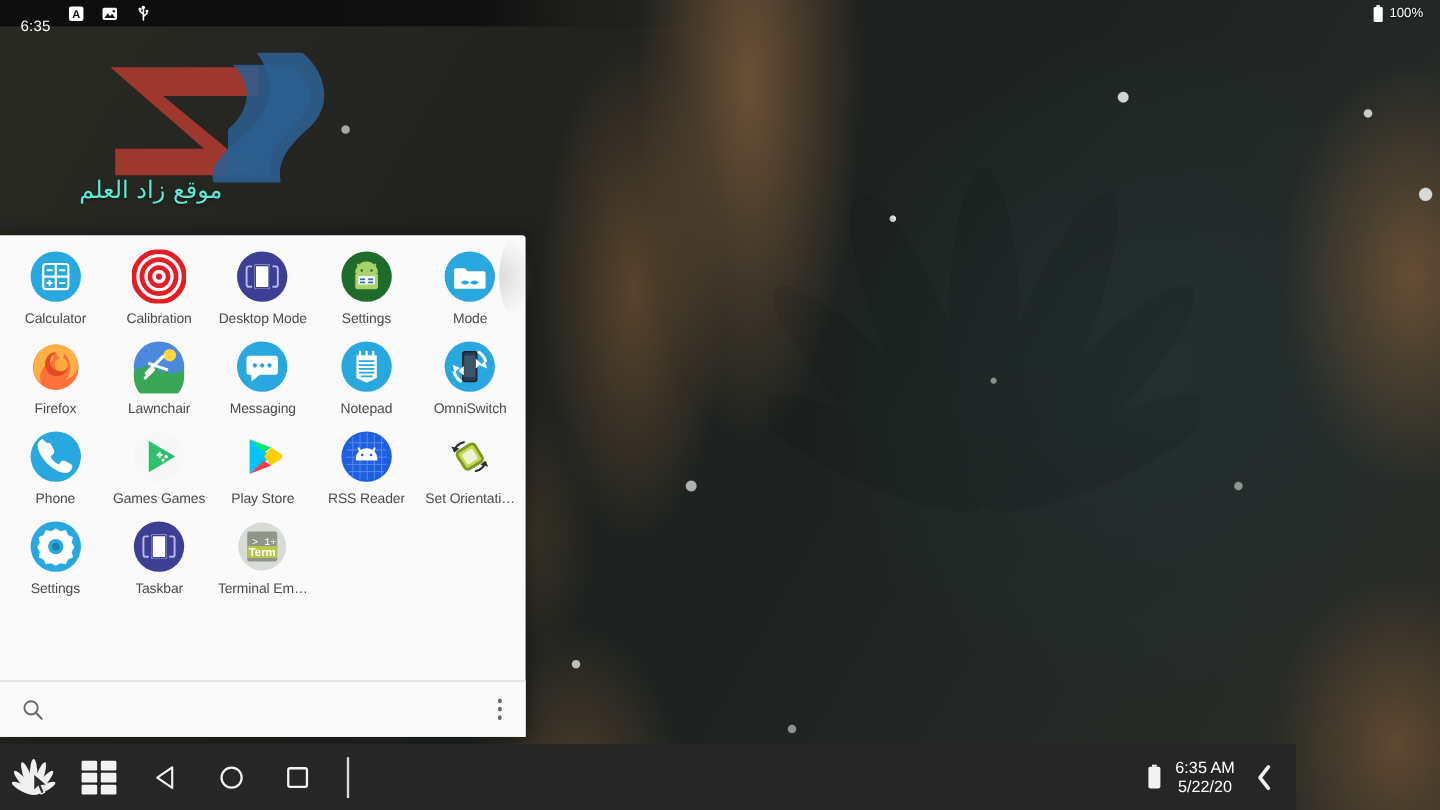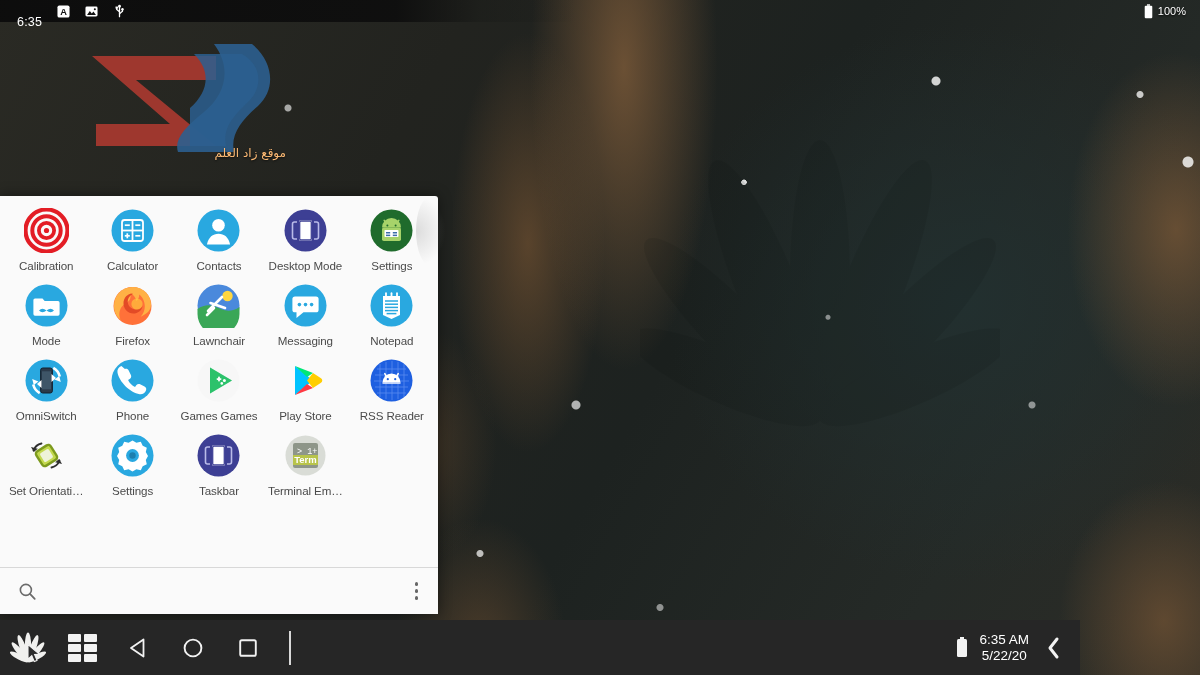--- a/index.html
+++ b/index.html
@@ -121,21 +121,21 @@
   }
   #tb-collapse { padding:0 11px 0 6px; cursor:pointer; display:flex; align-items:center; }
 
   
   #watermark {
     position:absolute; left:66px; top:28px; width:220px; height:145px;
     z-index:10; pointer-events:none;
   }
   #wm-ar {
     position:absolute; left:0; top:118px; width:220px;
-    text-align:right; font-size:12px; color:#fdba74;
+    text-align:left; font-size:20px; color:#5eead4;
     font-family:"DejaVu Sans", sans-serif; direction:rtl;
     text-shadow:0 1px 2px rgba(0,0,0,.6);
   }
 </style>
 </head>
 <body>
 
 <div id="wallpaper">
   <svg id="wp-lotus" viewBox="0 0 360 330">
     <g fill="#0a0f0d">
@@ -197,48 +197,40 @@
     </svg>
     <span>100%</span>
   </span>
 </div>
 
 <div id="drawer">
   <div id="drawer-scroll"></div>
   <div id="app-grid">
       <div class="app">
         <div class="app-ic"><svg viewBox="0 0 45 45" width="45" height="45">
-            <circle cx="22.5" cy="22.5" r="21" fill="none" stroke="#e31d25" stroke-width="4.2"></circle>
-            <circle cx="22.5" cy="22.5" r="14.2" fill="none" stroke="#e31d25" stroke-width="4"></circle>
-            <circle cx="22.5" cy="22.5" r="7.6" fill="none" stroke="#e31d25" stroke-width="3.8"></circle>
-            <circle cx="22.5" cy="22.5" r="2.6" fill="#e31d25"></circle>
-          </svg></div>
-        <div class="app-lb">Calibration</div>
-      </div>
-      <div class="app">
-        <div class="app-ic"><svg viewBox="0 0 45 45" width="45" height="45">
             <circle cx="22.5" cy="22.5" r="21" fill="#29a8e0"></circle>
             <rect x="12" y="12" width="21" height="21" rx="2.5" fill="none" stroke="#fff" stroke-width="1.8"></rect>
             <line x1="22.5" y1="12" x2="22.5" y2="33" stroke="#fff" stroke-width="1.8"></line>
             <line x1="12" y1="22.5" x2="33" y2="22.5" stroke="#fff" stroke-width="1.8"></line>
             <line x1="14.8" y1="17.2" x2="19.8" y2="17.2" stroke="#fff" stroke-width="1.7"></line>
             <line x1="25.3" y1="17.2" x2="30.3" y2="17.2" stroke="#fff" stroke-width="1.7"></line>
             <line x1="14.8" y1="27.8" x2="19.8" y2="27.8" stroke="#fff" stroke-width="1.7"></line>
             <line x1="17.3" y1="25.3" x2="17.3" y2="30.3" stroke="#fff" stroke-width="1.7"></line>
             <line x1="25.3" y1="27.8" x2="30.3" y2="27.8" stroke="#fff" stroke-width="1.7"></line>
           </svg></div>
         <div class="app-lb">Calculator</div>
       </div>
       <div class="app">
         <div class="app-ic"><svg viewBox="0 0 45 45" width="45" height="45">
-            <circle cx="22.5" cy="22.5" r="21" fill="#29a8e0"></circle>
-            <circle cx="22.5" cy="17.3" r="6.3" fill="#fff"></circle>
-            <path d="M10.9 36.5 C12.4 29.1 16.9 25.7 22.5 25.7 C28.1 25.7 32.6 29.1 34.1 36.5 Z" fill="#fff"></path>
-          </svg></div>
-        <div class="app-lb">Contacts</div>
+            <circle cx="22.5" cy="22.5" r="21" fill="none" stroke="#e31d25" stroke-width="4.2"></circle>
+            <circle cx="22.5" cy="22.5" r="14.2" fill="none" stroke="#e31d25" stroke-width="4"></circle>
+            <circle cx="22.5" cy="22.5" r="7.6" fill="none" stroke="#e31d25" stroke-width="3.8"></circle>
+            <circle cx="22.5" cy="22.5" r="2.6" fill="#e31d25"></circle>
+          </svg></div>
+        <div class="app-lb">Calibration</div>
       </div>
       <div class="app">
         <div class="app-ic"><svg viewBox="0 0 45 45" width="45" height="45">
             <circle cx="22.5" cy="22.5" r="21" fill="#3d3f94"></circle>
             <rect x="9.5" y="14" width="26" height="17" rx="2" fill="none" stroke="#b9bbe8" stroke-width="1.6"></rect>
             <rect x="15" y="11.5" width="15" height="22" rx="2" fill="#fff" stroke="#3d3f94" stroke-width="2"></rect>
             <rect x="16.7" y="13.2" width="11.6" height="18.6" rx="1" fill="none" stroke="#3d3f94" stroke-width="1.3"></rect>
           </svg></div>
         <div class="app-lb">Desktop Mode</div>
       </div>

